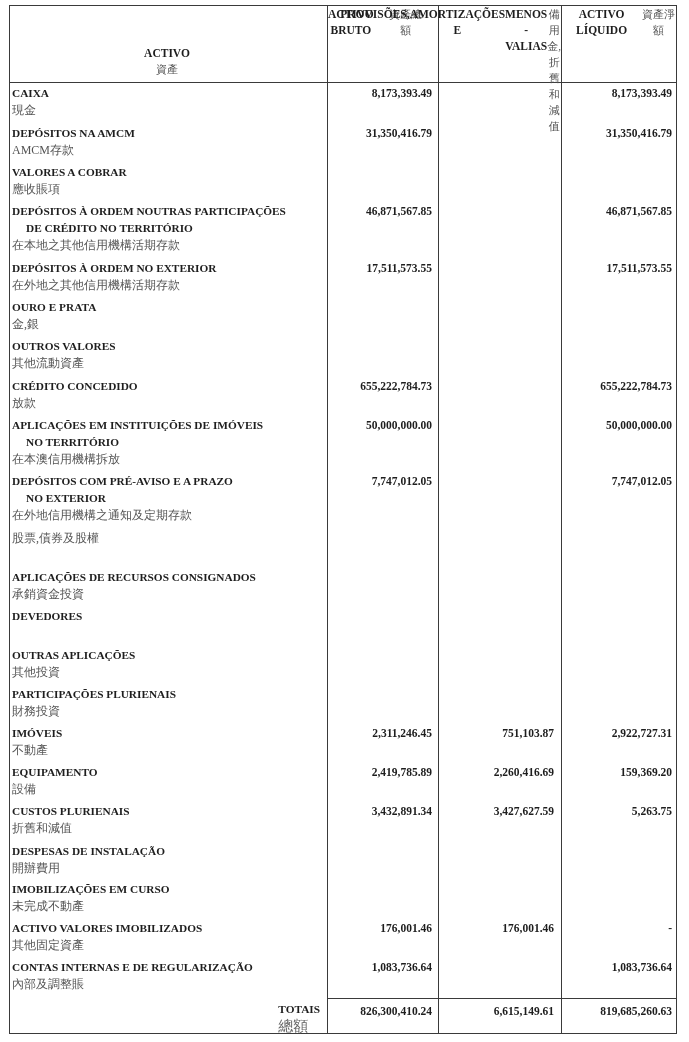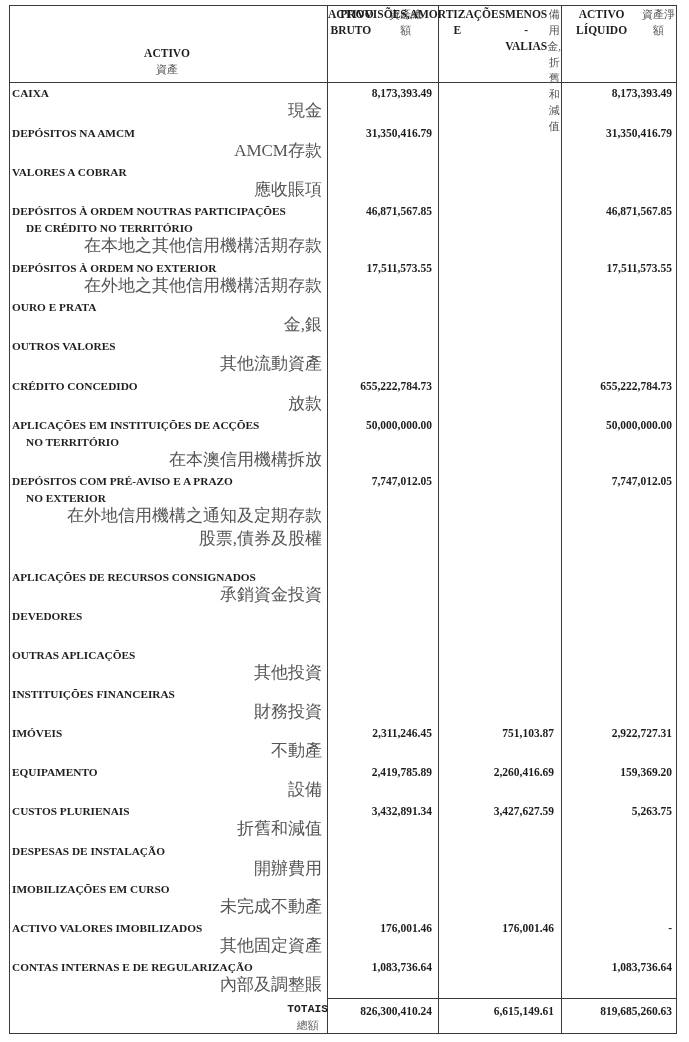--- a/index.html
+++ b/index.html
@@ -11,28 +11,28 @@
   .hline { position:absolute; height:0; border-top:1.5px solid #3a3a3a; }
   .hdr { position:absolute; top:0; height:77px; box-sizing:border-box;
          font-weight:bold; font-size:11.5px; line-height:16px;text-align:center; }
   .hdr .zh { font-weight:normal; color:#555; font-size:11px; }
   .hdr-num { text-align:center; display:flex; flex-direction:row; justify-content:flex-end; padding-bottom:6px; }
   .hdr-label { left:2px; width:310px; display:flex; flex-direction:column; justify-content:flex-end; padding-bottom:6px; }
   .row { position:absolute; left:0; width:100%; }
   .lbl { position:absolute; left:2px; width:310px; font-size:11.3px; line-height:17.2px; }
   .lbl .pt { font-weight:bold; display:block; }
   .lbl .pt2 { font-weight:bold; display:block; padding-left:14px; }
-  .lbl .zh { display:block; color:#555; font-size:17px;text-align:right; }
+  .lbl .zh { display:block; color:#555; font-size:12px; }
   .num { position:absolute; font-weight:bold; font-size:11.5px; line-height:17px; text-align:right; }
   .c1 { left:318px; width:104px; }
   .c2 { left:429px; width:115px; }
   .c3 { left:552px; width:110px; }
-  .tot-lbl { position:absolute; right:348px; text-align:center; font-size:11.3px; line-height:17px;font-family:Liberation Mono, monospace; }
+  .tot-lbl { position:absolute; right:356px; text-align:left; font-size:11.3px; line-height:17px; }
   .tot-lbl .t { font-weight:bold; display:block; }
-  .tot-lbl .zh { color:#666; font-size:11px; display:block; }
+  .tot-lbl .zh { color:#666; font-size:15px; display:block; }
 </style>
 </head>
 <body>
 
 <div class="sheet">
   <div class="vline" style="left:317px"></div>
   <div class="vline" style="left:428px"></div>
   <div class="vline" style="left:551px"></div>
   <div class="hline" style="left:0;right:0;top:76px"></div>
   <div class="hline" style="left:317px;right:0;top:992px"></div>
@@ -125,21 +125,21 @@
         <div class="lbl">
           <span class="pt">CRÉDITO CONCEDIDO</span>
           <span class="zh">放款</span>
         </div>
         <div class="num c1">655,222,784.73</div>
         <div class="num c2"></div>
         <div class="num c3">655,222,784.73</div>
       </div>
       <div class="row" style="top: 411px;">
         <div class="lbl">
-          <span class="pt">APLICAÇÕES EM INSTITUIÇÕES DE ACÇÕES</span>
+          <span class="pt">APLICAÇÕES EM INSTITUIÇÕES DE IMÓVEIS</span>
           <span class="pt2">NO TERRITÓRIO</span>
           <span class="zh">在本澳信用機構拆放</span>
         </div>
         <div class="num c1">50,000,000.00</div>
         <div class="num c2"></div>
         <div class="num c3">50,000,000.00</div>
       </div>
       <div class="row" style="top: 467px;">
         <div class="lbl">
           <span class="pt">DEPÓSITOS COM PRÉ-AVISO E A PRAZO</span>
@@ -179,21 +179,21 @@
         <div class="lbl">
           <span class="pt">OUTRAS APLICAÇÕES</span>
           <span class="zh">其他投資</span>
         </div>
         <div class="num c1"></div>
         <div class="num c2"></div>
         <div class="num c3"></div>
       </div>
       <div class="row" style="top: 680px;">
         <div class="lbl">
-          <span class="pt">INSTITUIÇÕES FINANCEIRAS</span>
+          <span class="pt">PARTICIPAÇÕES PLURIENAIS</span>
           <span class="zh">財務投資</span>
         </div>
         <div class="num c1"></div>
         <div class="num c2"></div>
         <div class="num c3"></div>
       </div>
       <div class="row" style="top: 719px;">
         <div class="lbl">
           <span class="pt">IMÓVEIS</span>
           <span class="zh">不動產</span>

